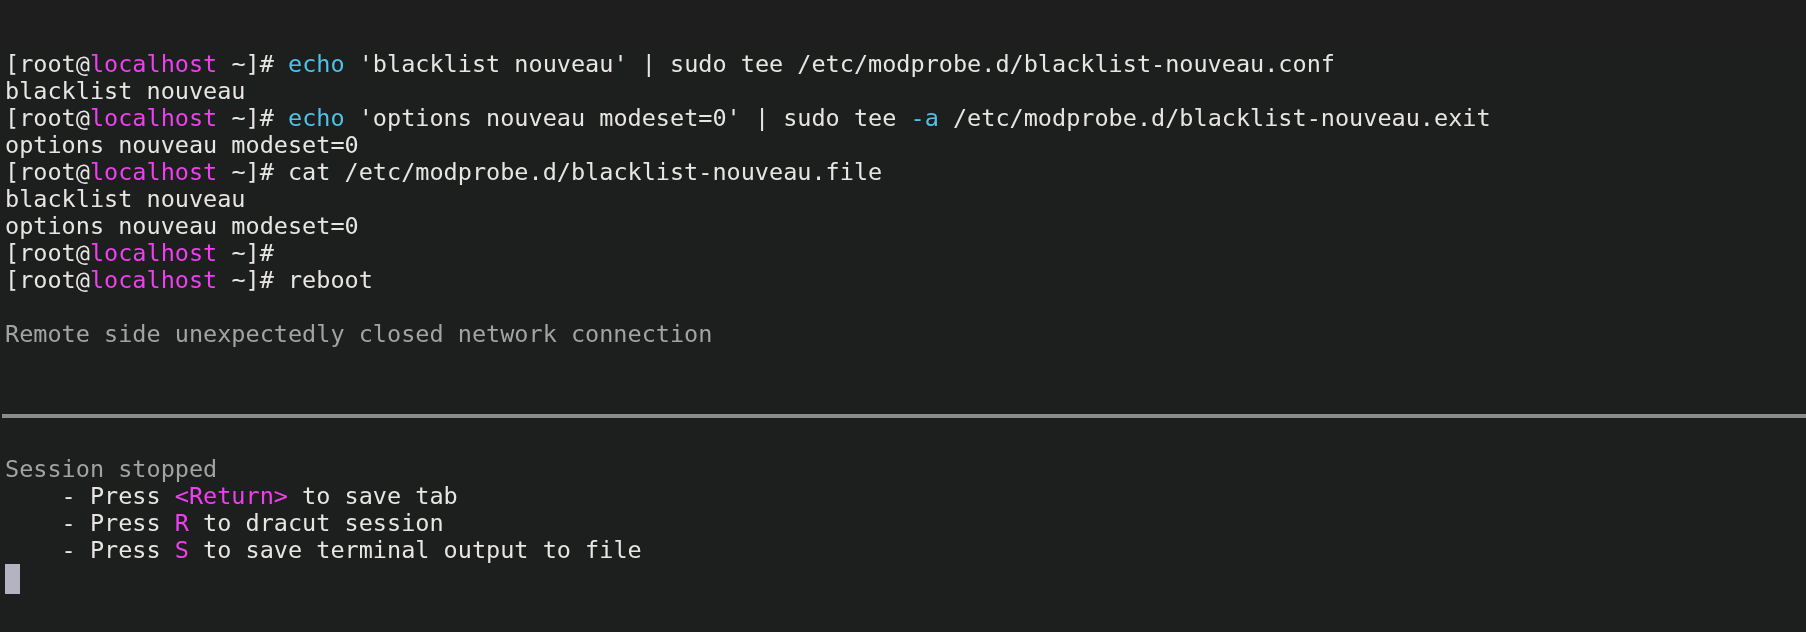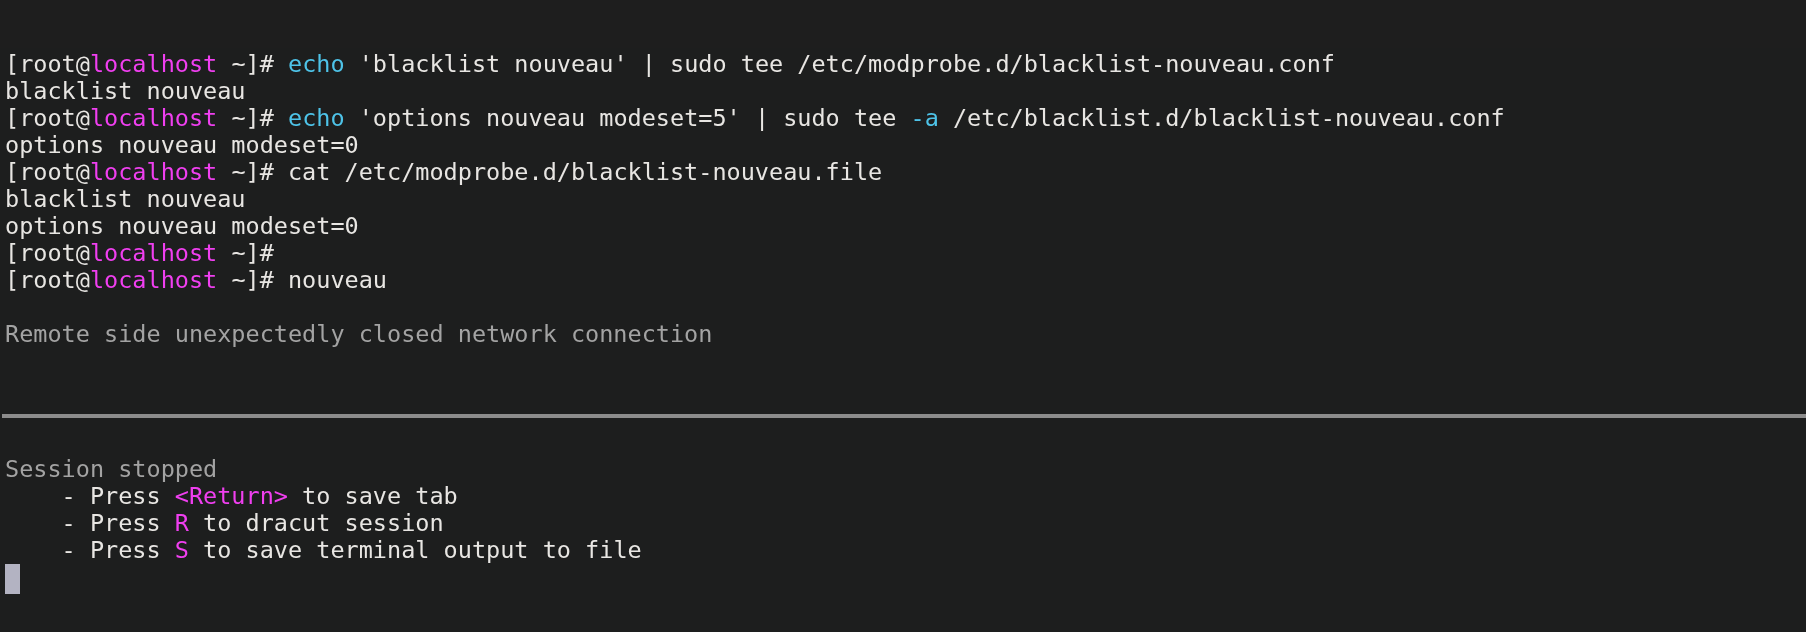--- a/index.html
+++ b/index.html
@@ -64,27 +64,27 @@
     letter-spacing: 0.3px;
   }
 </style>
 </head>
 <body>
 
 <div id="terminal">
   <div id="terminal-lines">
       <div class="line"><span class="seg c-white">[root@</span><span class="seg c-magenta">localhost</span><span class="seg c-white"> ~]# </span><span class="seg c-cyan">echo</span><span class="seg c-white"> 'blacklist nouveau' | sudo tee /etc/modprobe.d/blacklist-nouveau.conf</span></div>
       <div class="line"><span class="seg c-white">blacklist nouveau</span></div>
-      <div class="line"><span class="seg c-white">[root@</span><span class="seg c-magenta">localhost</span><span class="seg c-white"> ~]# </span><span class="seg c-cyan">echo</span><span class="seg c-white"> 'options nouveau modeset=5' | sudo tee </span><span class="seg c-cyan">-a</span><span class="seg c-white"> /etc/blacklist.d/blacklist-nouveau.conf</span></div>
+      <div class="line"><span class="seg c-white">[root@</span><span class="seg c-magenta">localhost</span><span class="seg c-white"> ~]# </span><span class="seg c-cyan">echo</span><span class="seg c-white"> 'options nouveau modeset=0' | sudo tee </span><span class="seg c-cyan">-a</span><span class="seg c-white"> /etc/modprobe.d/blacklist-nouveau.exit</span></div>
       <div class="line"><span class="seg c-white">options nouveau modeset=0</span></div>
       <div class="line"><span class="seg c-white">[root@</span><span class="seg c-magenta">localhost</span><span class="seg c-white"> ~]# cat /etc/modprobe.d/blacklist-nouveau.file</span></div>
       <div class="line"><span class="seg c-white">blacklist nouveau</span></div>
       <div class="line"><span class="seg c-white">options nouveau modeset=0</span></div>
       <div class="line"><span class="seg c-white">[root@</span><span class="seg c-magenta">localhost</span><span class="seg c-white"> ~]#</span></div>
-      <div class="line"><span class="seg c-white">[root@</span><span class="seg c-magenta">localhost</span><span class="seg c-white"> ~]# nouveau</span></div>
+      <div class="line"><span class="seg c-white">[root@</span><span class="seg c-magenta">localhost</span><span class="seg c-white"> ~]# reboot</span></div>
       <div class="line blank"> </div>
       <div class="line"><span class="seg c-red">Remote side unexpectedly closed network connection</span></div>
       <div class="line blank"> </div>
       <div class="line blank"> </div>
       <div class="divider-row">
         <div class="divider"></div>
       </div>
       <div class="line blank"> </div>
       <div class="line"><span class="seg c-red">Session stopped</span></div>
       <div class="line"><span class="seg c-white">    - Press </span><span class="seg c-magenta">&lt;Return&gt;</span><span class="seg c-white"> to save tab</span></div>

